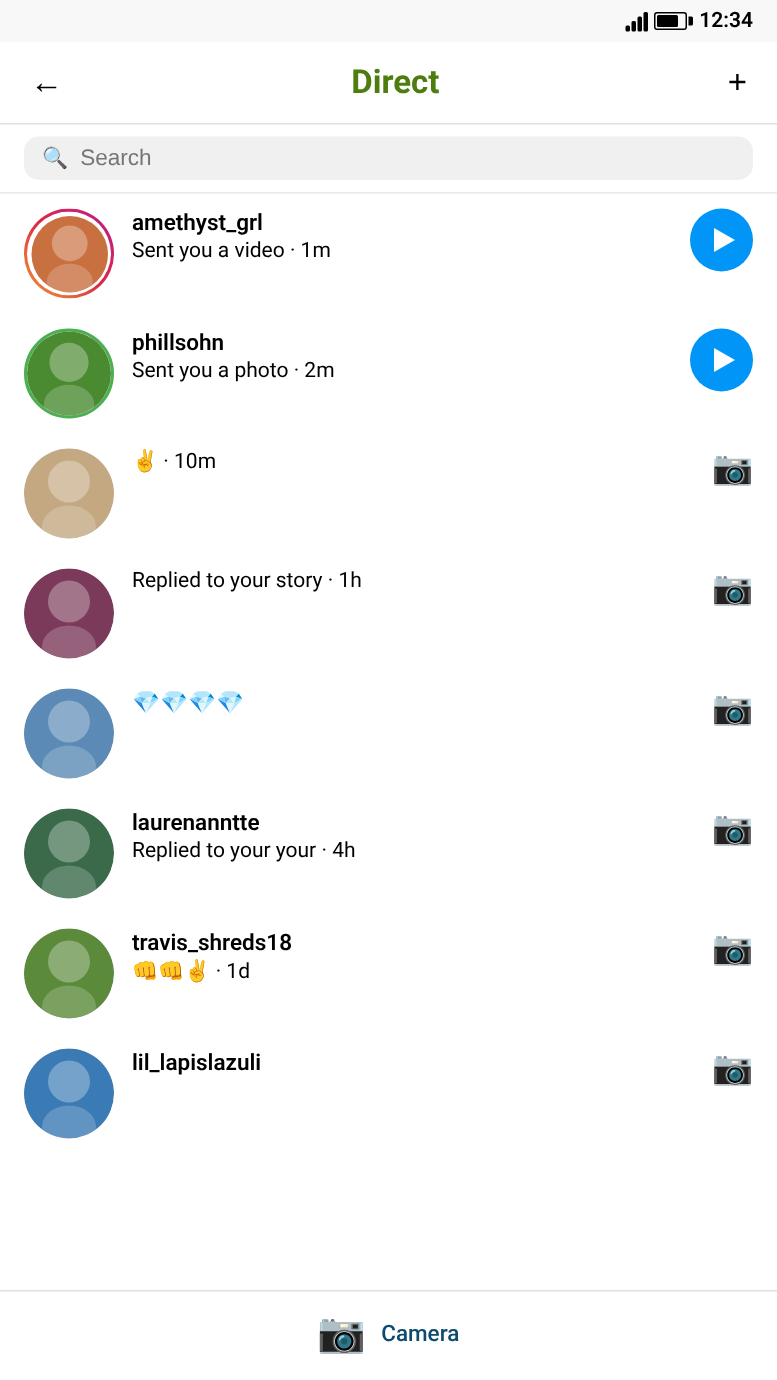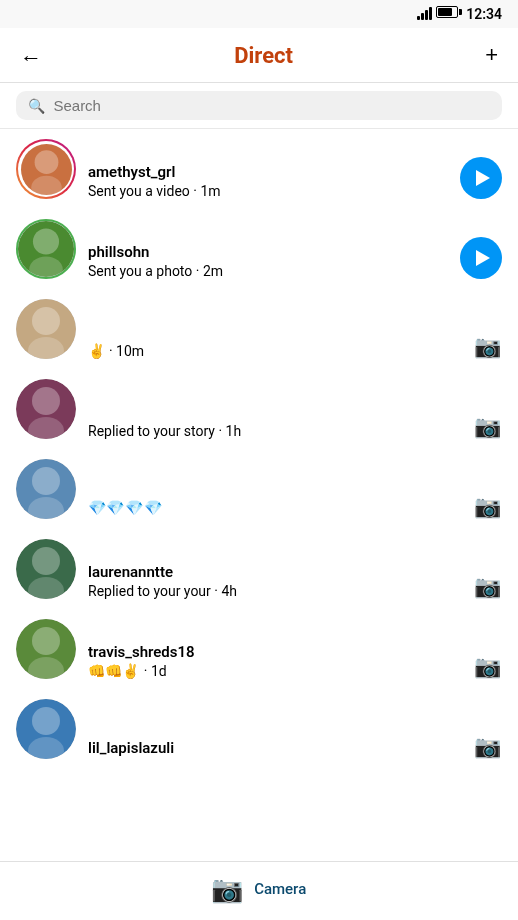--- a/index.html
+++ b/index.html
@@ -17,42 +17,42 @@
     .status-bar {
       display: flex;
       justify-content: flex-end;
       align-items: center;
       padding: 6px 16px;
       background: #f8f8f8;
       gap: 6px;
     }
     .status-bar-icons {
       display: flex;
-      align-items: flex-start;
+      align-items: center;
       gap: 4px;
     }
     .status-time {
       font-size: 14px;
       font-weight: 600;
       color: #000;
     }
 
     
     .header {
       display: flex;
       align-items: center;
       justify-content: space-between;
       padding: 10px 16px;
       background: #fff;
       border-bottom: 1px solid #e0e0e0;
     }
     .header-title {
       font-size: 22px;
       font-weight: 700;
-      color: #c2410c;
+      color: #4d7c0f;
     }
     .header-icon-btn {
       background: none;
       border: none;
       cursor: pointer;
       font-size: 22px;
       color: #000;
       padding: 4px;
     }
 
@@ -81,21 +81,21 @@
       color: #7f1d1d;
       width: 100%;
     }
 
     
     .message-list {
       list-style: none;
     }
     .message-item {
       display: flex;
-      align-items: flex-end;
+      align-items: flex-start;
       padding: 10px 16px;
       gap: 12px;
       cursor: pointer;
     }
 
     
     .avatar-wrap {
       position: relative;
       flex-shrink: 0;
     }

